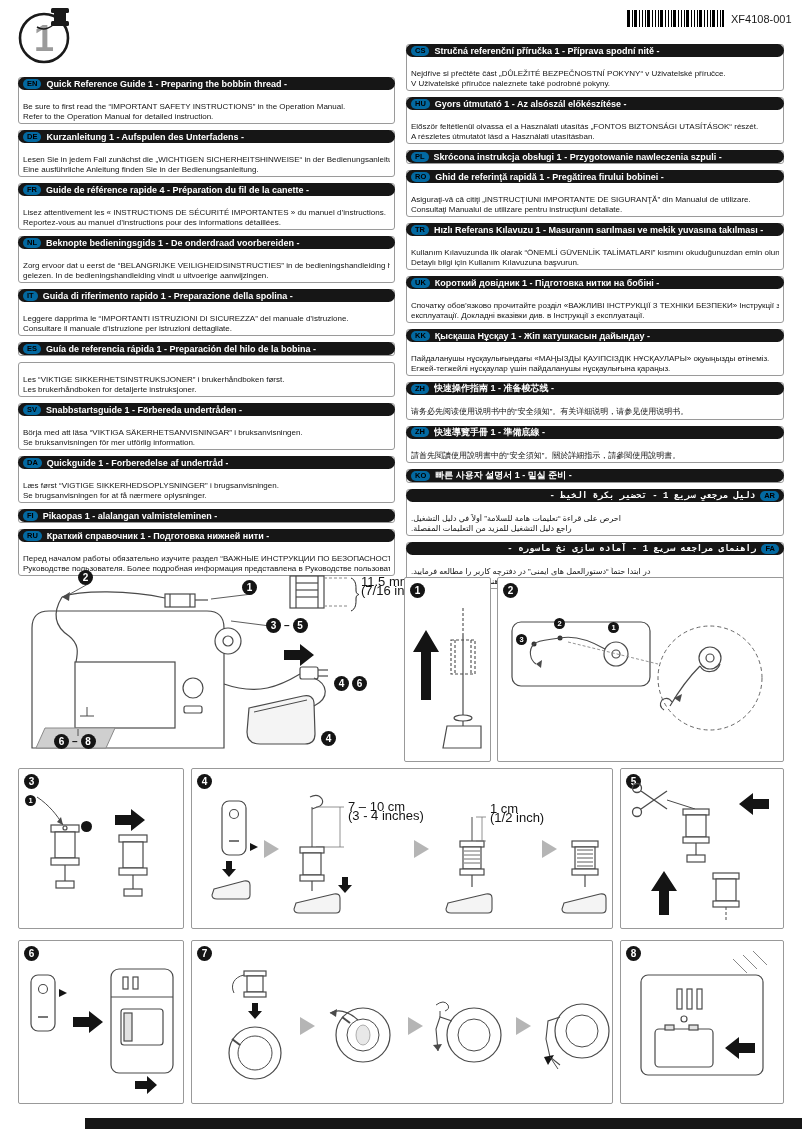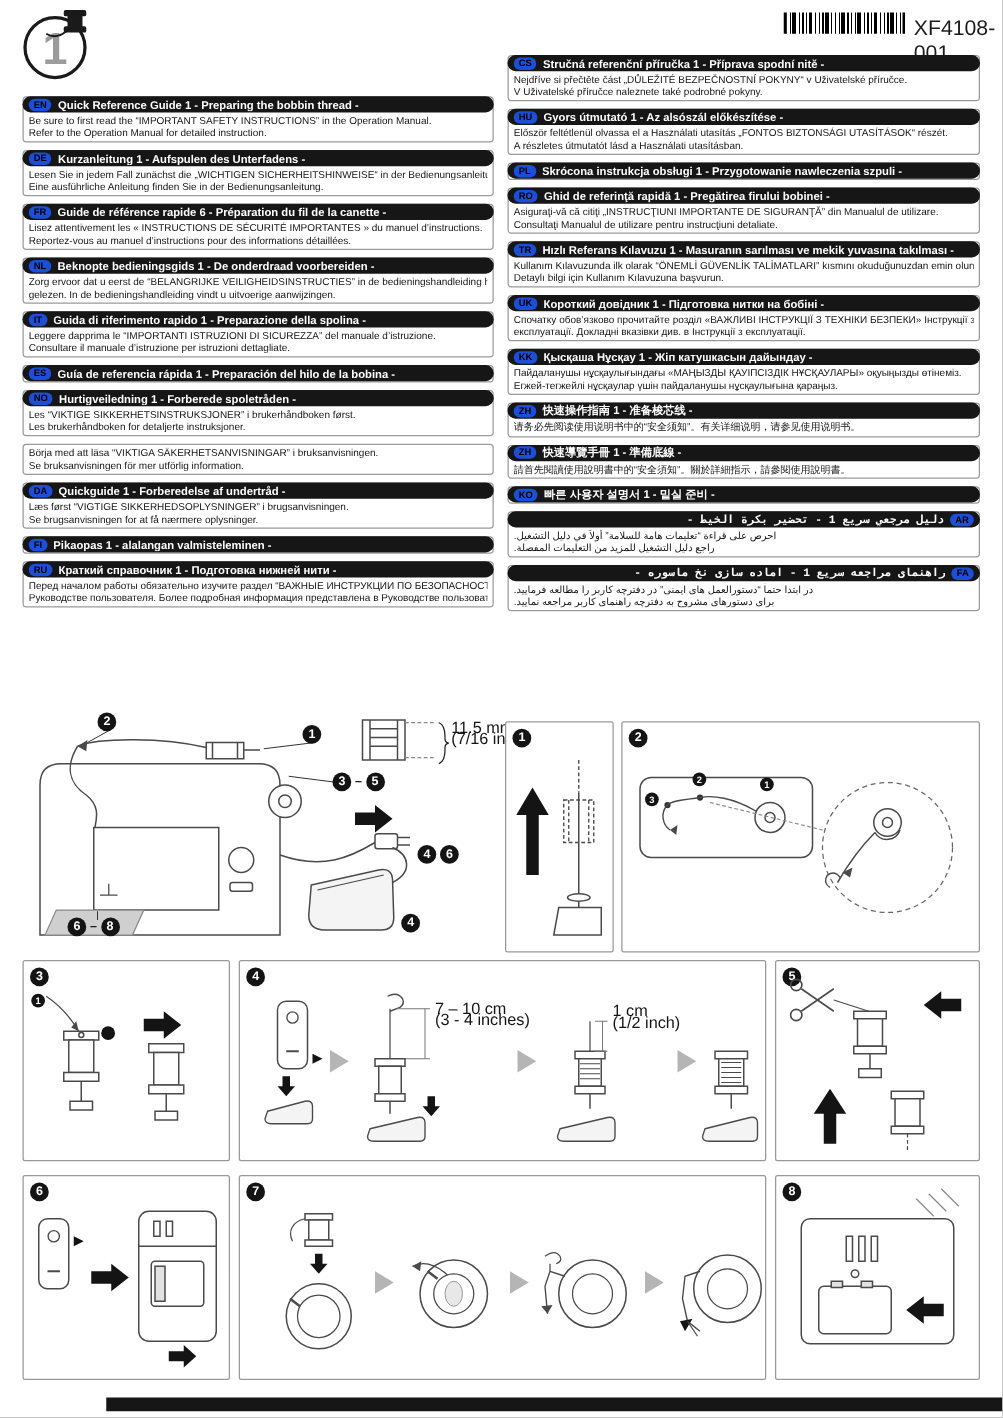--- a/index.html
+++ b/index.html
@@ -7,32 +7,32 @@
   .page {
     position:relative; width:802px; height:1134px; margin:0 auto; background:#fff;
     font-family:"Liberation Sans","DejaVu Sans",sans-serif; color:#111; overflow:hidden;
   }
   
   .logo { position:absolute; left:16px; top:6px; width:60px; height:60px; }
   .logo text { font-family:"Liberation Sans","DejaVu Sans",sans-serif; }
   .barcode { position:absolute; left:627px; top:10px; width:97px; height:17px;
     background:repeating-linear-gradient(90deg,#000 0px,#000 1px,#fff 1px,#fff 3px,#000 3px,#000 4px,#fff 4px,#fff 5px,#000 5px,#000 8px,#fff 8px,#fff 10px,#000 10px,#000 11px,#fff 11px,#fff 13px);
     border-left:2px solid #000; border-right:2px solid #000; }
-  .partnum { position:absolute; left:731px; top:13px; font-size:17px; color:#1a1a1a; }
+  .partnum { position:absolute; left:731px; top:13px; font-size:11px; color:#1a1a1a; }
   
   .col { position:absolute; }
   .col-left  { left:18px;  top:77px; width:377px; }
   .col-right { left:406px; top:44px; width:378px; }
   .sec { border:1px solid #9a9a9a; border-radius:3px; background:#fff; margin-bottom:6px; }
   .hdr { background:#161616; border-radius:7px; height:13px; display:flex; align-items:center;
          gap:5px; padding:0 5px; margin:-1px -1px 0 -1px; overflow:hidden; }
-  .badge { background:#1d4ed8; color:#000; border-radius:6px; font-size:7.5px; font-weight:bold;
+  .badge { background:#0369a1; color:#000; border-radius:6px; font-size:7.5px; font-weight:bold;
            line-height:10px; padding:0 4px; flex:0 0 auto; }
   .title { color:#fff; font-size:9px; font-weight:bold; white-space:nowrap; overflow:hidden; }
-  .body { padding:2px 4px 2px; }
+  .body { padding:12px 4px 2px; }
   .line { font-size:8px; line-height:9.5px; white-space:nowrap; overflow:hidden; color:#141414; }
   .sec.rtl .hdr { flex-direction:row-reverse; }
   .sec.rtl .title { direction:rtl;font-family:Liberation Mono, monospace; }
   .sec.rtl .line { direction:rtl; text-align:left; }
   
   .overview { position:absolute; left:18px; top:566px; width:378px; height:198px; }
   .dbox { position:absolute; border:1px solid #999; border-radius:2px; background:#fff; }
   .cb { position:absolute; width:15px; height:15px; border-radius:50%; background:#141414; color:#fff;
         font-size:10px; font-weight:bold; display:flex; align-items:center; justify-content:center; }
   .corner { left:5px; top:5px; }
@@ -84,21 +84,21 @@
       </div>
       <div class="body">
           <div class="line">Lesen Sie in jedem Fall zunächst die „WICHTIGEN SICHERHEITSHINWEISE“ in der Bedienungsanleitung.</div>
           <div class="line">Eine ausführliche Anleitung finden Sie in der Bedienungsanleitung.</div>
         </div>
     </div>
 
     <div class="sec">
       <div class="hdr">
         <span class="badge">FR</span>
-        <span class="title">Guide de référence rapide 6 - Préparation du fil de la canette -</span>
+        <span class="title">Guide de référence rapide 4 - Préparation du fil de la canette -</span>
       </div>
       <div class="body">
           <div class="line">Lisez attentivement les « INSTRUCTIONS DE SÉCURITÉ IMPORTANTES » du manuel d’instructions.</div>
           <div class="line">Reportez-vous au manuel d’instructions pour des informations détaillées.</div>
         </div>
     </div>
 
     <div class="sec">
       <div class="hdr">
         <span class="badge">NL</span>
@@ -122,31 +122,31 @@
     </div>
 
     <div class="sec">
       <div class="hdr">
         <span class="badge">ES</span>
         <span class="title">Guía de referencia rápida 1 - Preparación del hilo de la bobina -</span>
       </div>
     </div>
 
     <div class="sec">
-      <div class="hdr">
-        <span class="badge">NO</span>
-        <span class="title">Hurtigveiledning 1 - Forberede spoletråden -</span>
-      </div>
       <div class="body">
           <div class="line">Les “VIKTIGE SIKKERHETSINSTRUKSJONER” i brukerhåndboken først.</div>
           <div class="line">Les brukerhåndboken for detaljerte instruksjoner.</div>
         </div>
     </div>
 
     <div class="sec">
+      <div class="hdr">
+        <span class="badge">SV</span>
+        <span class="title">Snabbstartsguide 1 - Förbereda undertråden -</span>
+      </div>
       <div class="body">
           <div class="line">Börja med att läsa “VIKTIGA SÄKERHETSANVISNINGAR” i bruksanvisningen.</div>
           <div class="line">Se bruksanvisningen för mer utförlig information.</div>
         </div>
     </div>
 
     <div class="sec">
       <div class="hdr">
         <span class="badge">DA</span>
         <span class="title">Quickguide 1 - Forberedelse af undertråd -</span>

